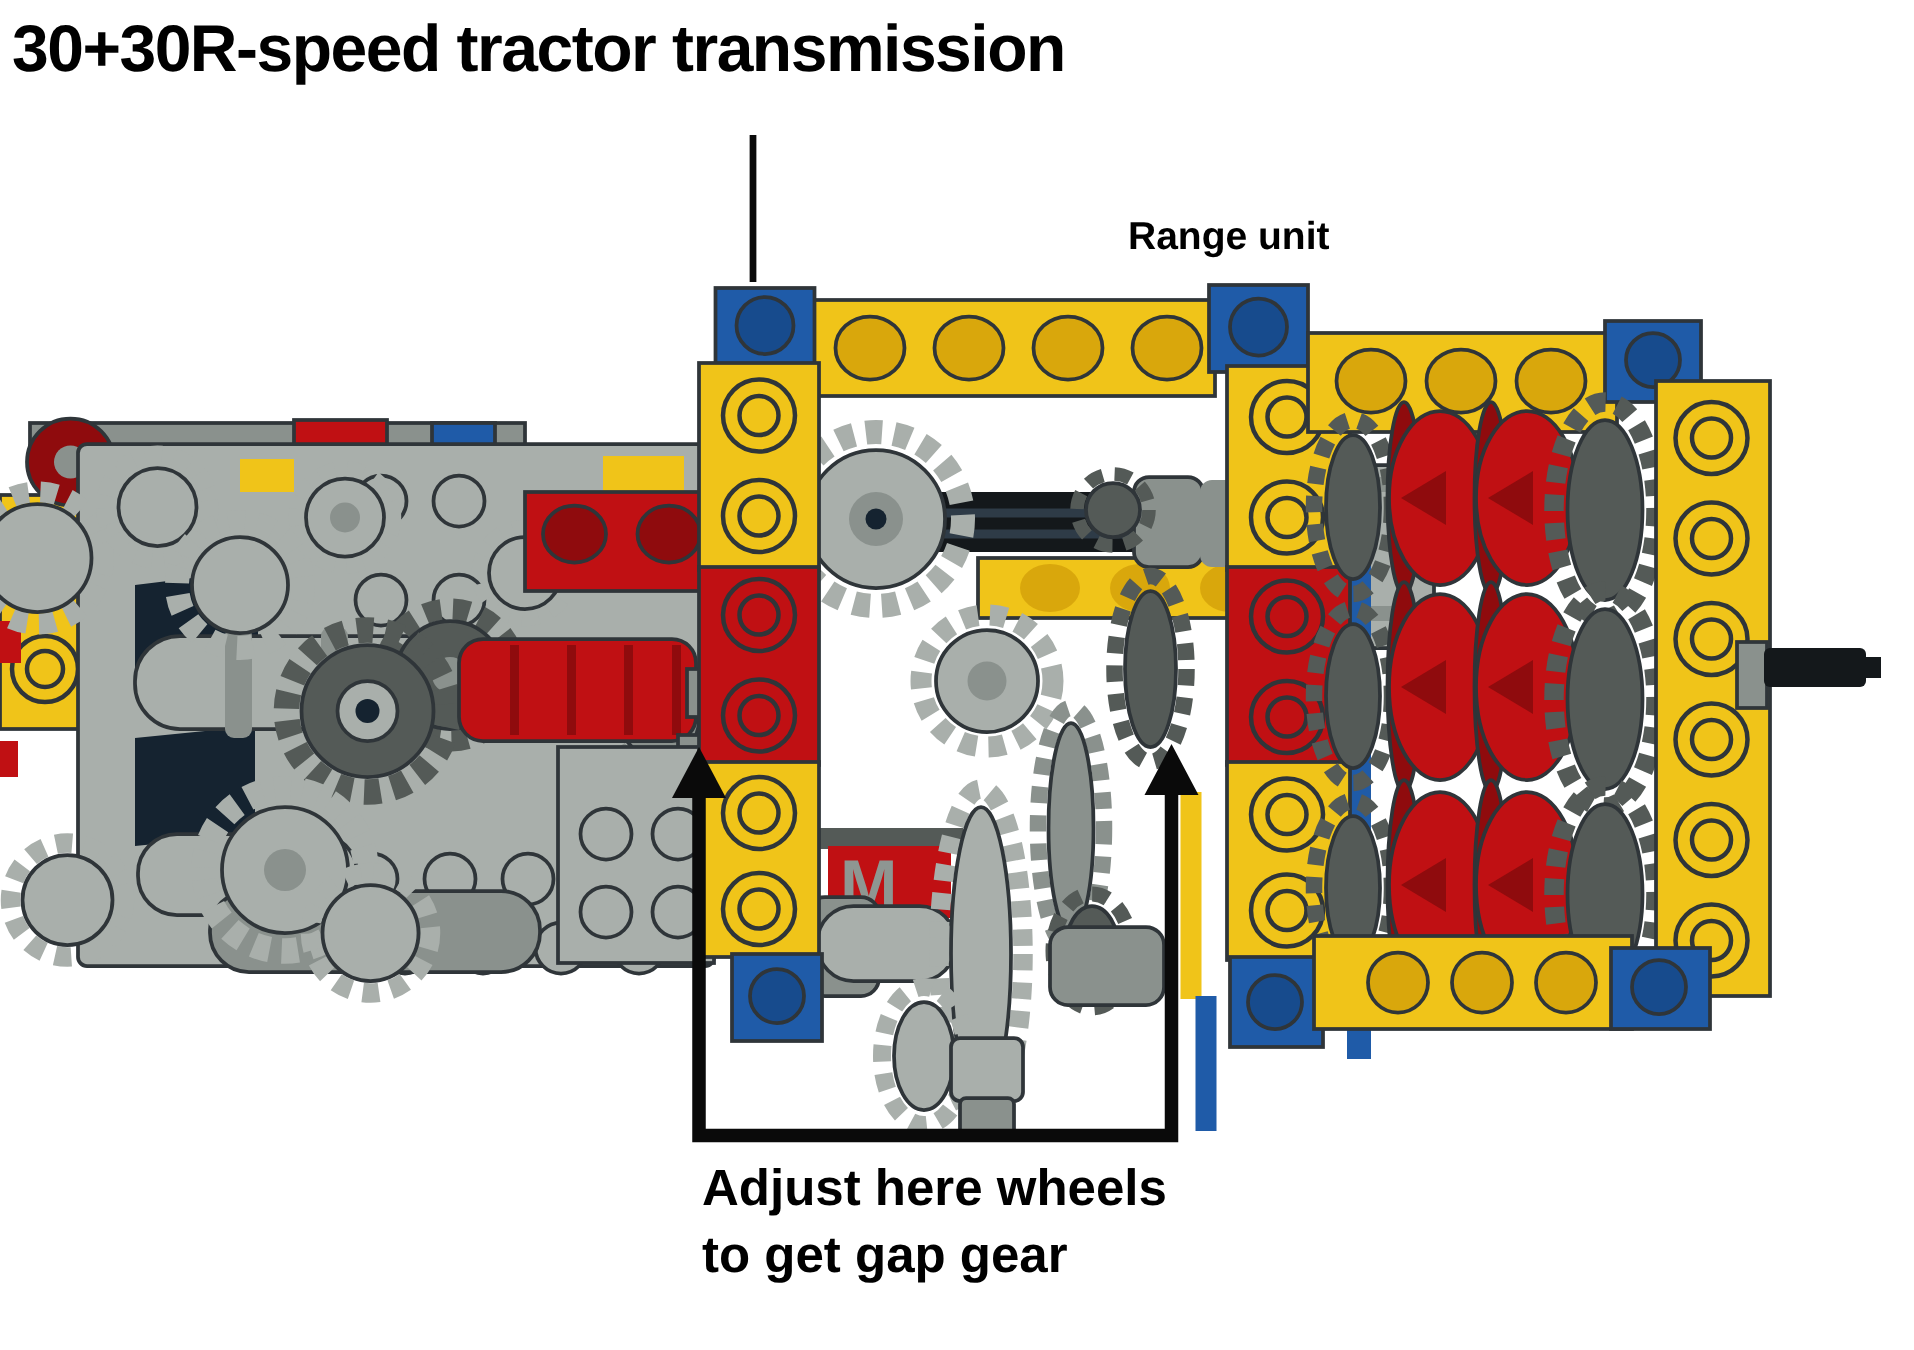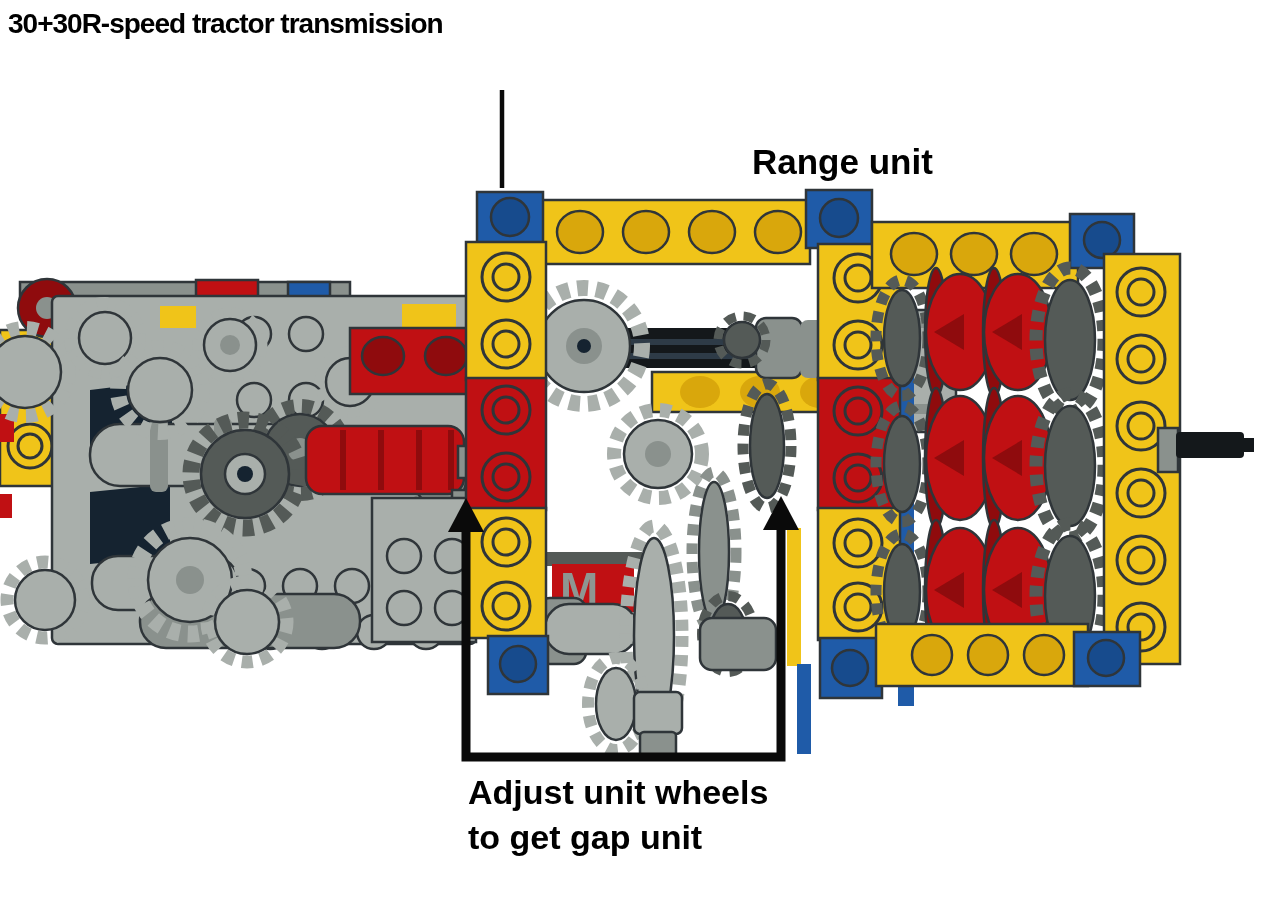--- a/index.html
+++ b/index.html
@@ -6,22 +6,22 @@
     --yellow:#F0C419; --yellow_dark:#D9A70C; --blue:#1F5BA8; --blue_dark:#174B8D;
     --red:#C01013; --red_dark:#8F0B0D; --gray:#A9AFAB; --gray_mid:#8A918D;
     --gray_dark:#545A57; --navy:#152330; --black:#14181B; --outline:#2F3539;
     --annotation:#0A0A0A; --background:#FFFFFF; --motor_m:#8E9692; --text:#000000;
   }
   html,body{margin:0;padding:0;background:#e8e8e8;}
   .stage{position:relative;width:1276px;height:900px;background:var(--background);
          font-family:"Liberation Sans","DejaVu Sans",sans-serif;overflow:hidden;}
   .stage svg{position:absolute;left:0;top:0;}
   .txt{position:absolute;color:var(--text);font-weight:bold;white-space:nowrap;}
-  .title{left:8px;top:8px;font-size:28px;letter-spacing:-1px;}
-  .lbl{font-size:35px;}
+  .title{left:8px;top:8px;font-size:44px;letter-spacing:-1px;}
+  .lbl{font-size:26px;}
   .powershift{left:116px;top:246px;}
   .range{left:752px;top:142px;}
   .caption{left:468px;top:770px;font-size:34px;line-height:45px;}
   
   .ol{stroke:var(--outline);stroke-width:2.5;}
   .yellow{fill:var(--yellow);} .yellow2{fill:var(--yellow_dark);}
   .blue{fill:var(--blue);} .blue2{fill:var(--blue_dark);}
   .red{fill:var(--red);} .red2{fill:var(--red_dark);}
   .gray{fill:var(--gray);} .gray2{fill:var(--gray_mid);} .dark{fill:var(--gray_dark);}
   .navy{fill:var(--navy);} .blk{fill:var(--black);} .axstripe{fill:#2E3B47;}
@@ -309,17 +309,17 @@
   <g>
     <path class="anno" d="M 466 514 L 466 757 L 781 757 L 781 512"></path>
     <polygon class="annofill" points="466,498 448,532 484,532"></polygon>
     <polygon class="annofill" points="781,496 763,530 799,530"></polygon>
   </g>
 </svg>
 
 <div class="txt title">30+30R-speed tractor transmission</div>
 <div class="txt lbl range">Range unit</div>
 <div class="txt caption">
-  <div>Adjust unit wheels</div>
-  <div>to get gap unit</div>
+  <div>Adjust here wheels</div>
+  <div>to get gap gear</div>
 </div>
 
 </div>
 
 </body></html>

